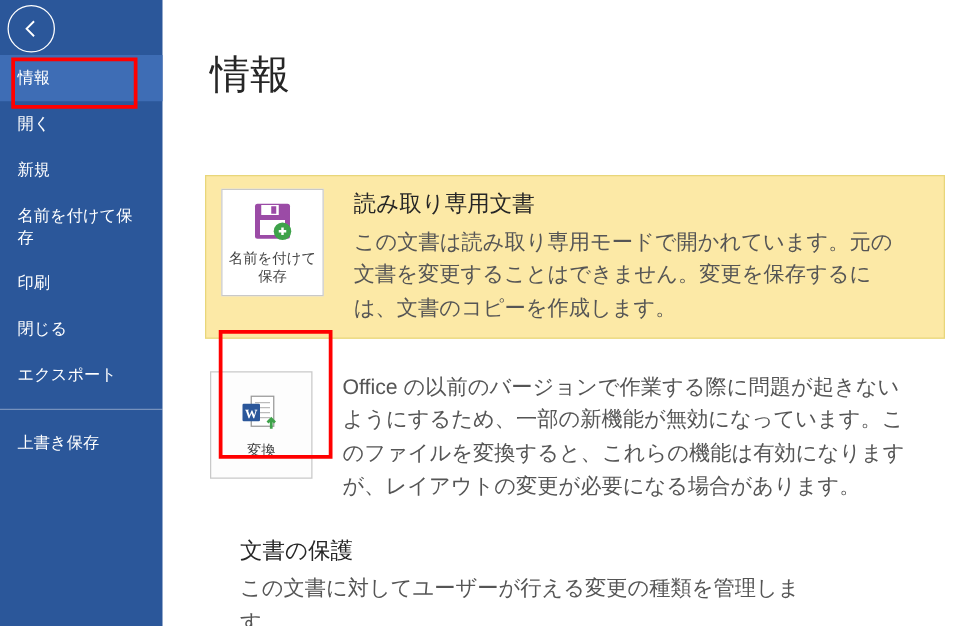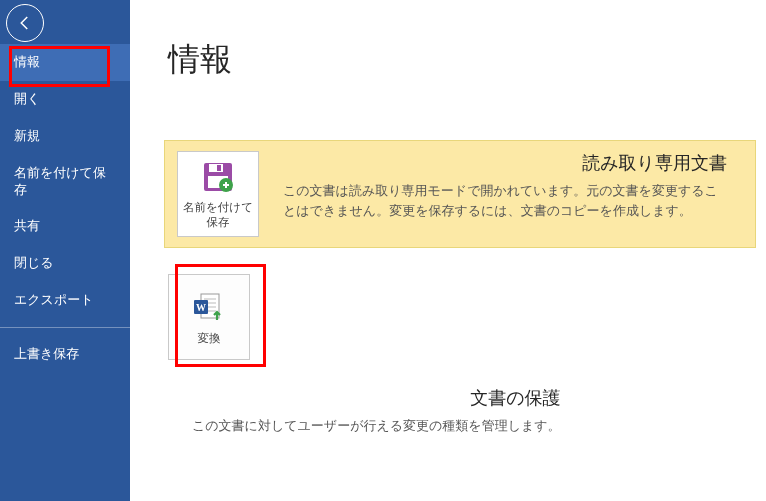--- a/index.html
+++ b/index.html
@@ -100,24 +100,23 @@
   .desc {
     margin-left: 24px;
     padding-right: 16px;
     max-width: 470px;
   }
   .desc .section-title {
     font-size: 18px;
     color: #262626;
     margin-bottom: 6px;
     font-weight: 400;
-    text-align: right;
   }
   .desc .section-text {
-    font-size: 13px;
+    font-size: 17px;
     color: #555;
     line-height: 1.55;
   }
   .info-row.readonly {
     background: #fce9a6;
     border: 1px solid #e8d67a;
     padding: 10px 12px;
     margin-left: -4px;
     margin-right: 10px;
   }
@@ -132,21 +131,21 @@
   <div class="back-btn">
     <svg viewBox="0 0 24 24">
         <path d="M15 4 L7 12 L15 20"></path>
       </svg>
   </div>
 
   <div class="nav-item active">情報</div>
   <div class="nav-item">開く</div>
   <div class="nav-item">新規</div>
   <div class="nav-item">名前を付けて保存</div>
-  <div class="nav-item">共有</div>
+  <div class="nav-item">印刷</div>
   <div class="nav-item">閉じる</div>
   <div class="nav-item">エクスポート</div>
 
   <div class="nav-sep"></div>
 
   <div class="nav-item">上書き保存</div>
 </div>
 
 <div class="main">
   <div class="page-title">情報</div>
@@ -181,20 +180,21 @@
           <line x1="13" y1="17" x2="25" y2="17" stroke="#bbb"></line>
           <line x1="13" y1="21" x2="25" y2="21" stroke="#bbb"></line>
           <rect x="3" y="10" width="14" height="14" rx="1" fill="#2b579a"></rect>
           <text x="10" y="21" text-anchor="middle" fill="#fff" font-size="10" font-family="Segoe UI" font-weight="bold">W</text>
           <path d="M26 30 L26 22 M23 25 L26 22 L29 25" stroke="#3ea24a" stroke-width="2.2" fill="none"></path>
         </svg>
       </div>
       <span>変換</span>
     </div>
     <div class="desc">
+      <div class="section-text">Office の以前のバージョンで作業する際に問題が起きないようにするため、一部の新機能が無効になっています。このファイルを変換すると、これらの機能は有効になりますが、レイアウトの変更が必要になる場合があります。</div>
     </div>
   </div>
 
   <div class="info-row">
     <div class="desc">
       <div class="section-title">文書の保護</div>
       <div class="section-text">この文書に対してユーザーが行える変更の種類を管理します。</div>
     </div>
   </div>
 </div>

